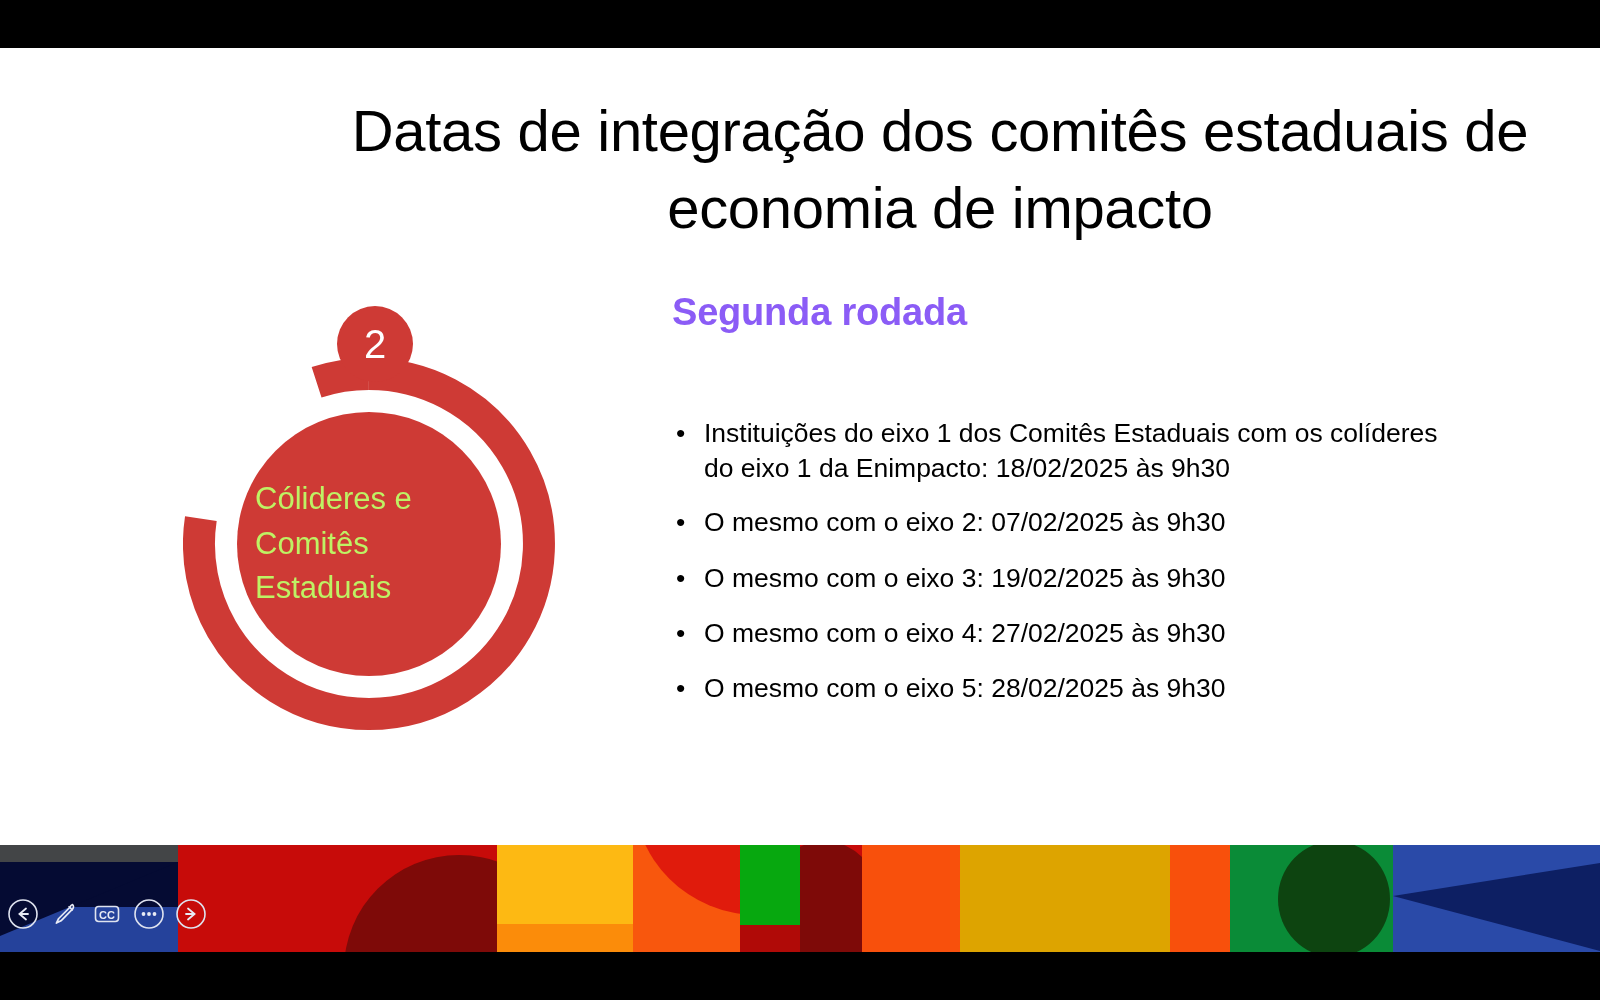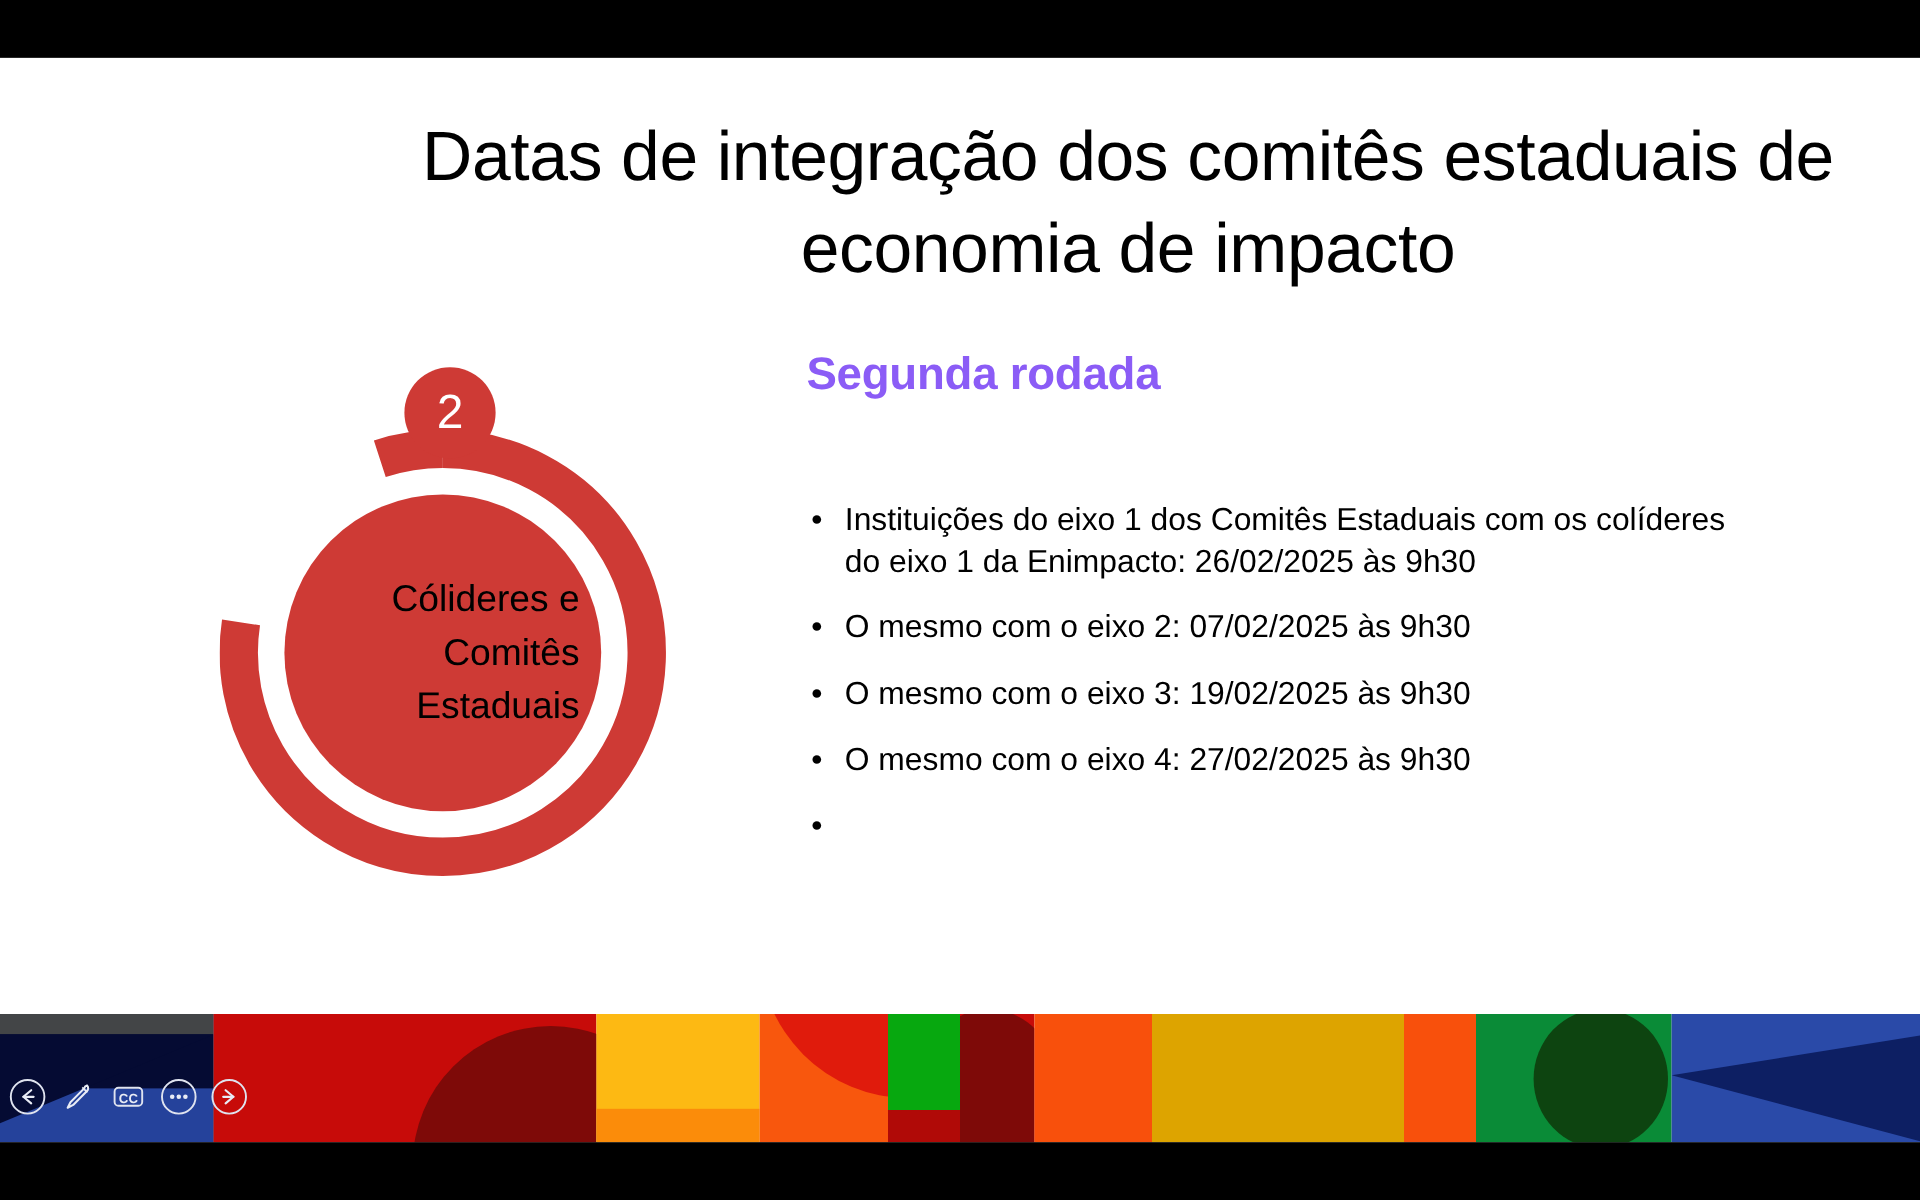--- a/index.html
+++ b/index.html
@@ -114,22 +114,22 @@
     top: 116px;
     width: 264px;
     height: 264px;
     border-radius: 50%;
     background: #ce3a35;
     display: flex;
     align-items: center;
     justify-content: center;
   }
   #inner-label {
-    text-align: right;
-    color: #000000;
+    text-align: left;
+    color: #bef264;
     font-size: 31px;
     line-height: 1.45;
     padding: 0 18px;
     font-weight: 400;
   }
   #badge {
     position: absolute;
     left: 162px;
     top: 10px;
     width: 76px;
@@ -264,36 +264,37 @@
 
   <div id="slide">
 
     <div id="title">Datas de integração dos comitês estaduais de economia de impacto</div>
 
     <div id="subhead">Segunda rodada</div>
 
     <div id="bullets">
       <div class="bullet wrap">
         <span class="dot">•</span>
-        <span>Instituições do eixo 1 dos Comitês Estaduais com os colíderes do eixo 1 da Enimpacto: 26/02/2025 às 9h30</span>
+        <span>Instituições do eixo 1 dos Comitês Estaduais com os colíderes do eixo 1 da Enimpacto: 18/02/2025 às 9h30</span>
       </div>
       <div class="bullet">
         <span class="dot">•</span>
         <span>O mesmo com o eixo 2: 07/02/2025 às 9h30</span>
       </div>
       <div class="bullet">
         <span class="dot">•</span>
         <span>O mesmo com o eixo 3: 19/02/2025 às 9h30</span>
       </div>
       <div class="bullet">
         <span class="dot">•</span>
         <span>O mesmo com o eixo 4: 27/02/2025 às 9h30</span>
       </div>
       <div class="bullet">
         <span class="dot">•</span>
+        <span>O mesmo com o eixo 5: 28/02/2025 às 9h30</span>
       </div>
     </div>
 
     <div id="diagram">
       <svg id="ring" viewBox="0 0 372 372">
 
         <path d="M 186 16 A 170 170 0 1 1 185.9 16" fill="none" stroke="#ce3a35" stroke-width="32" stroke-dasharray="880 188" stroke-dashoffset="-1014" stroke-linecap="butt" transform="rotate(0 186 186)"></path>
       </svg>
       <div id="inner-circle">
         <div id="inner-label">Cólideres e Comitês Estaduais</div>

